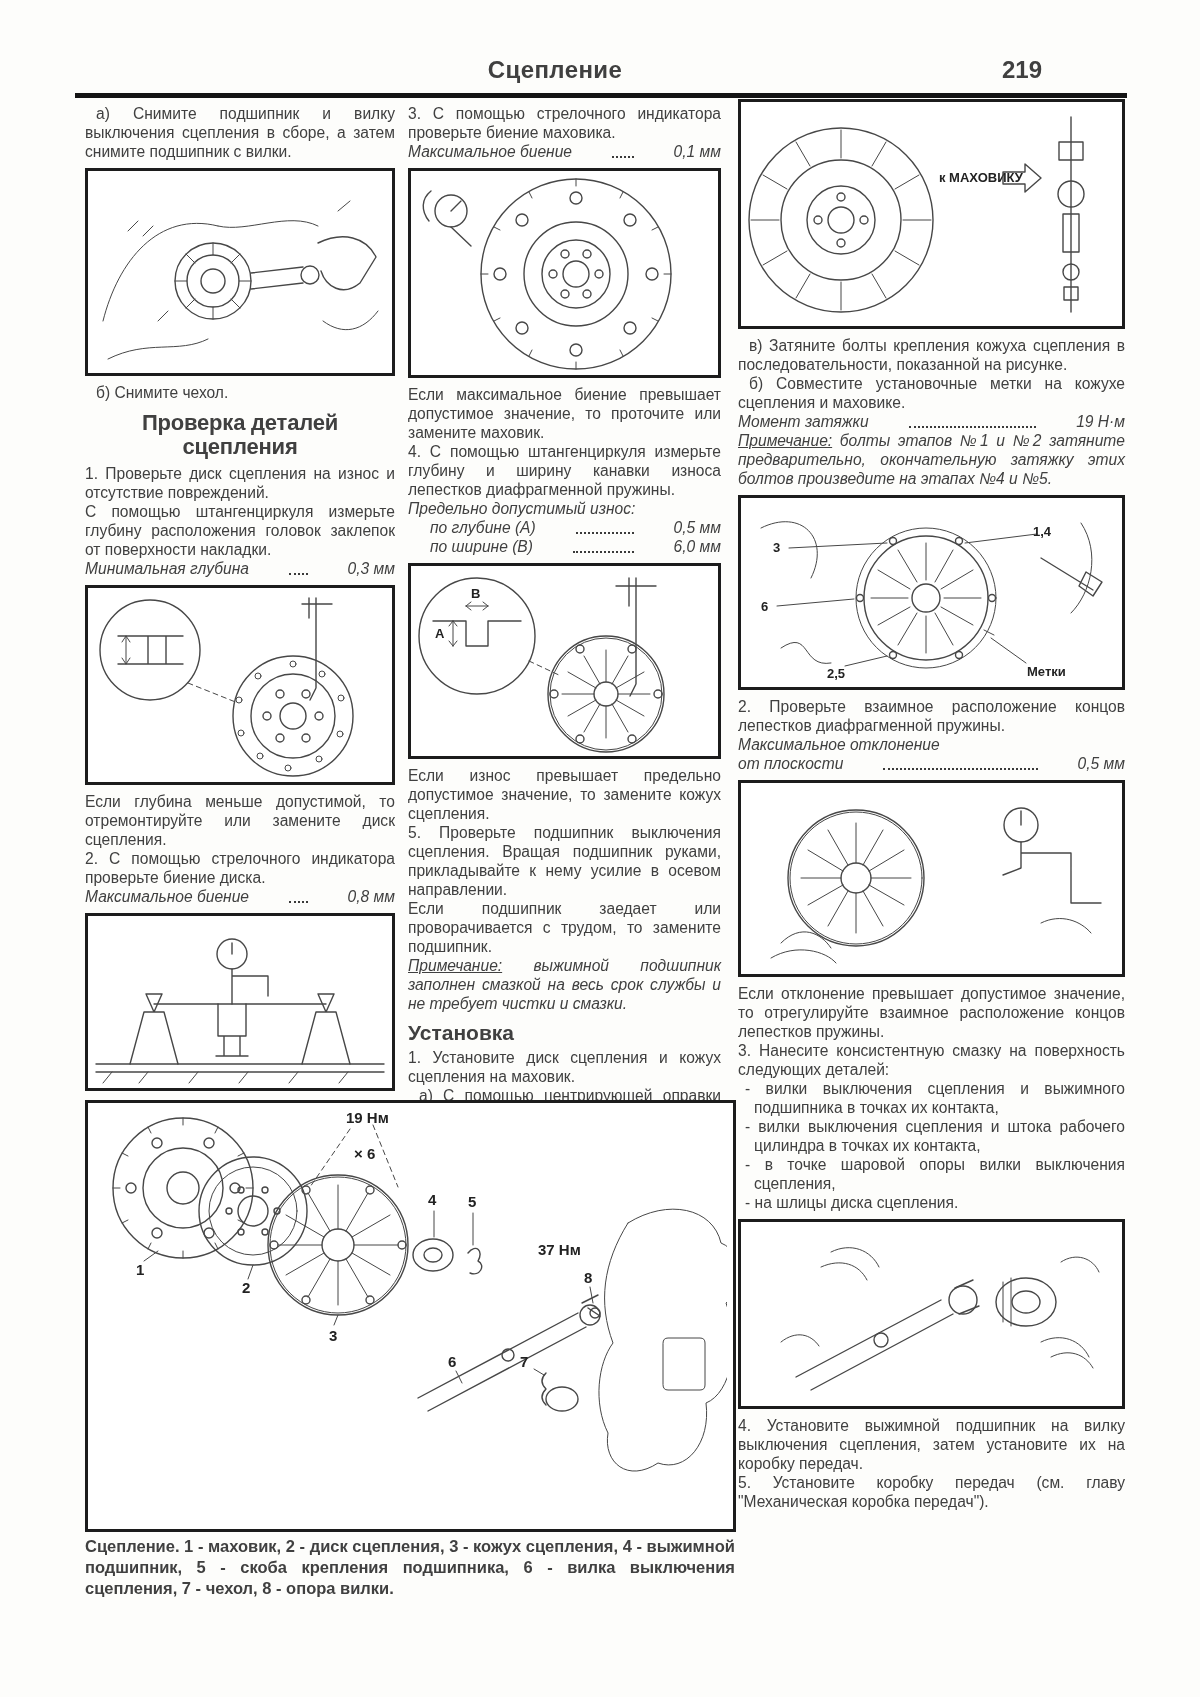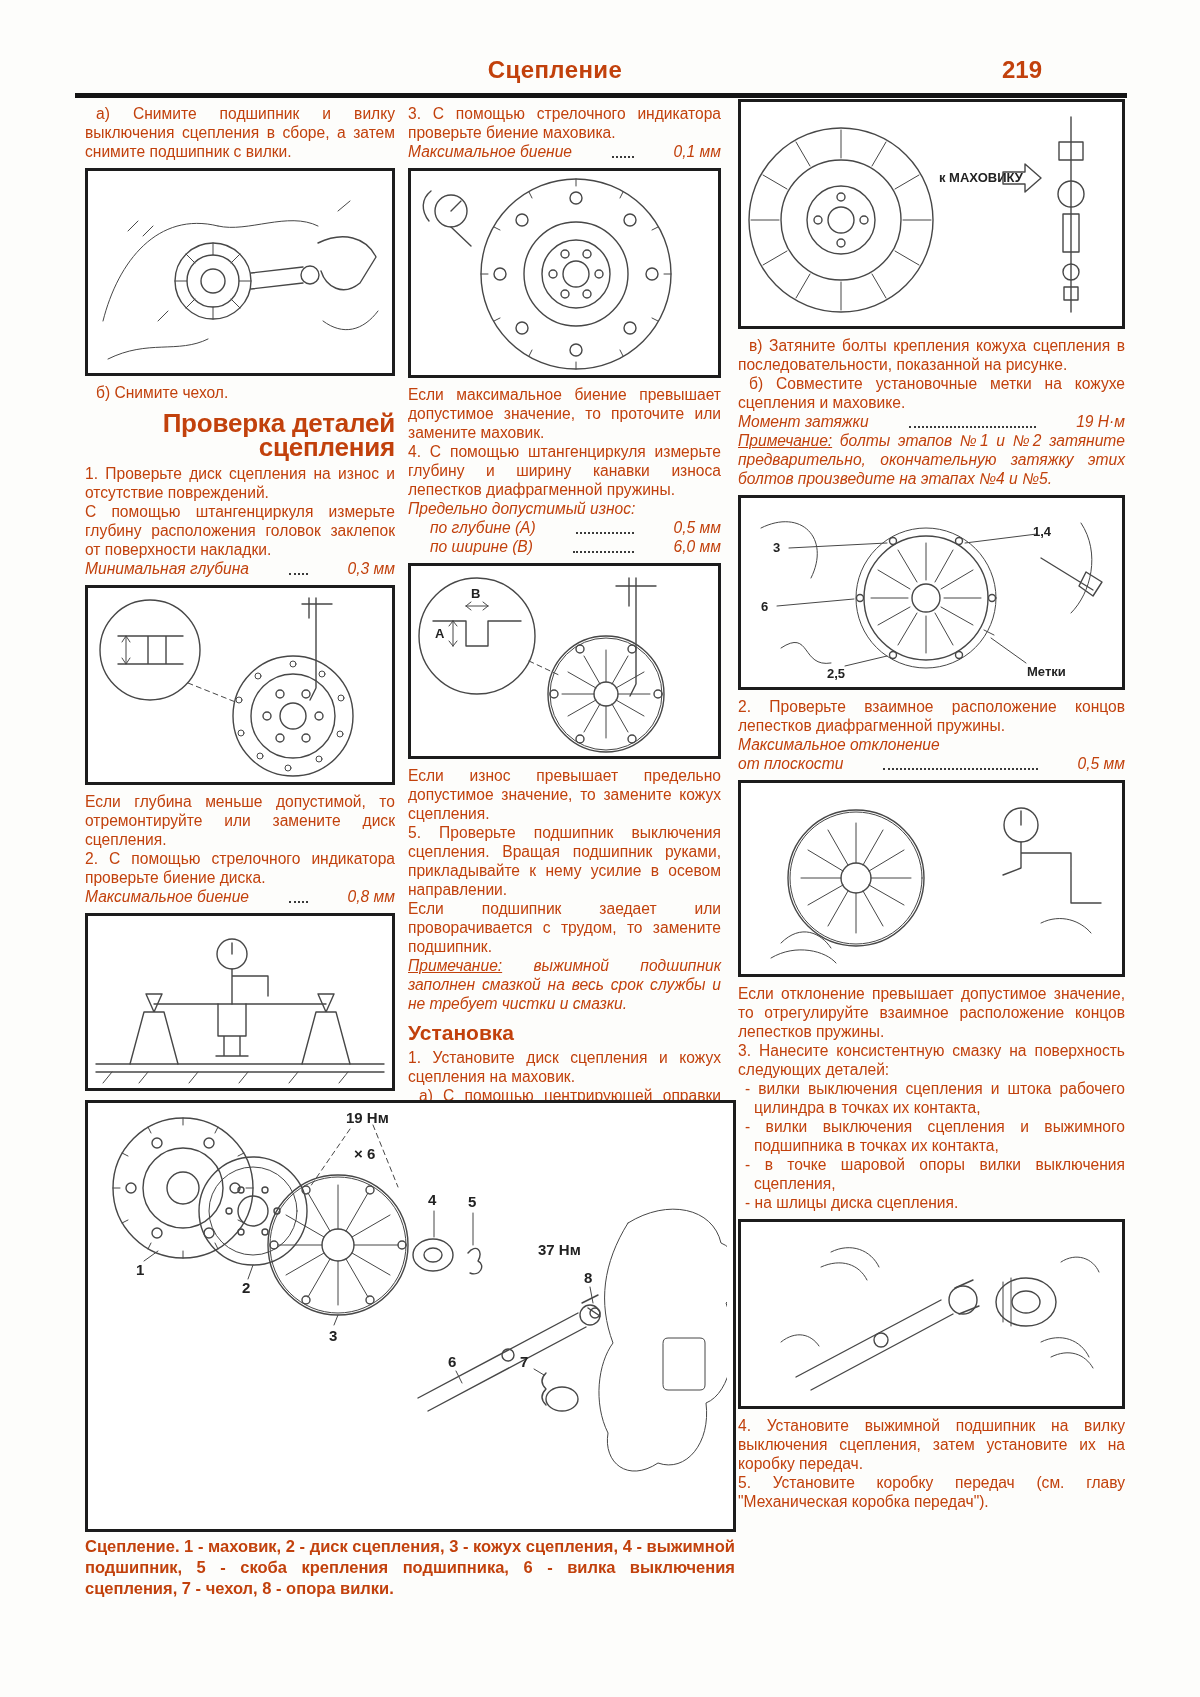--- a/index.html
+++ b/index.html
@@ -1,33 +1,33 @@
 <!DOCTYPE html>
 <html lang="ru"><head>
 <meta charset="utf-8">
 <style>
   html,body{margin:0;padding:0;background:#ffffff;}
   .page{
     position:relative;width:1200px;height:1697px;background:#fdfdfb;
-    font-family:"Liberation Sans",sans-serif;color:#c2410c;overflow:hidden;
+    font-family:"Liberation Sans",sans-serif;color:#404040;overflow:hidden;
   }
   
   .hdr-title{position:absolute;left:0;top:56px;width:1110px;text-align:center;
     font-size:24px;font-weight:bold;letter-spacing:.4px;}
   .hdr-num{position:absolute;top:56px;right:158px;font-size:24px;font-weight:bold;}
   .hdr-rule{position:absolute;left:75px;right:73px;top:93px;height:5px;background:#141414;}
   
   .col{position:absolute;font-size:15.6px;line-height:19px;text-align:justify;}
   #col1{left:85px;top:104px;width:310px;}
   #col2{left:408px;top:104px;width:313px;}
   #col3{left:738px;top:99px;width:387px;}
   .col p{margin:0;}
   .substep{text-indent:11px;}
   .bullet{padding-left:16px;text-indent:-9px;}
-  h2{font-size:26px;line-height:24px;margin:9px 0 5px;letter-spacing:-.2px;text-align:right;}
+  h2{font-size:22px;line-height:24px;margin:9px 0 5px;letter-spacing:-.2px;text-align:center;}
   h3{font-size:21px;line-height:23px;margin:8px 0 4px;text-align:left;}
   .spec{display:flex;align-items:flex-end;font-style:italic;margin:0;gap:36px;}
   .spec .lbl{white-space:nowrap;}
   .spec .dots{flex:1 1 auto;border-bottom:2px dotted #3a3a3a;margin:0 4px 3px;}
   .spec .val{white-space:nowrap;}
   .spec.indent{padding-left:22px;}
   .note .pfx{text-decoration:underline;font-style:italic;}
   .note{font-style:italic;}
   
   .fig{border:3px solid #1c1c1c;background:#ffffff;margin:7px 0;}
@@ -284,22 +284,22 @@
         <path class="thin" d="M130,95L170,95 M128,102L163,122 M122,108L142,143 M115,110L115,150 M107,108L87,143 M102,102L67,122 M100,95L60,95 M102,88L67,67 M107,82L87,47 M115,80L115,40 M122,82L142,47 M128,88L163,67"></path>
         <circle cx="115" cy="95" r="15"></circle>
         <circle cx="280" cy="42" r="17"></circle>
         <path d="M280,42 L280,28 M280,59 V85 M280,85 L262,92 M280,70 H330 M330,70 V120 M330,120 H360"></path>
         <path class="thin" d="M40,160 C60,140 80,150 90,165 M30,175 C55,160 85,168 95,180 M300,140 C320,130 340,138 350,150"></path>
       </svg>
     </div>
 
     <p>Если отклонение превышает допустимое значение, то отрегулируйте взаимное расположение концов лепестков пружины.</p>
     <p>3. Нанесите консистентную смазку на поверхность следующих деталей:</p>
+    <p class="bullet">- вилки выключения сцепления и выжимного подшипника в точках их контакта,</p>
     <p class="bullet">- вилки выключения сцепления и штока рабочего цилиндра в точках их контакта,</p>
-    <p class="bullet">- вилки выключения сцепления и выжимного подшипника в точках их контакта,</p>
     <p class="bullet">- в точке шаровой опоры вилки выключения сцепления,</p>
     <p class="bullet">- на шлицы диска сцепления.</p>
 
     <div class="fig">
       <svg width="381" height="184" viewBox="0 0 381 184">
         <path d="M55,155 L200,78 M70,168 L212,92"></path>
         <circle cx="222" cy="78" r="14"></circle>
           <circle cx="140" cy="118" r="7"></circle>
         <path d="M214,66 L232,58 M218,92 L238,84"></path>
         <ellipse cx="285" cy="80" rx="30" ry="24"></ellipse>

